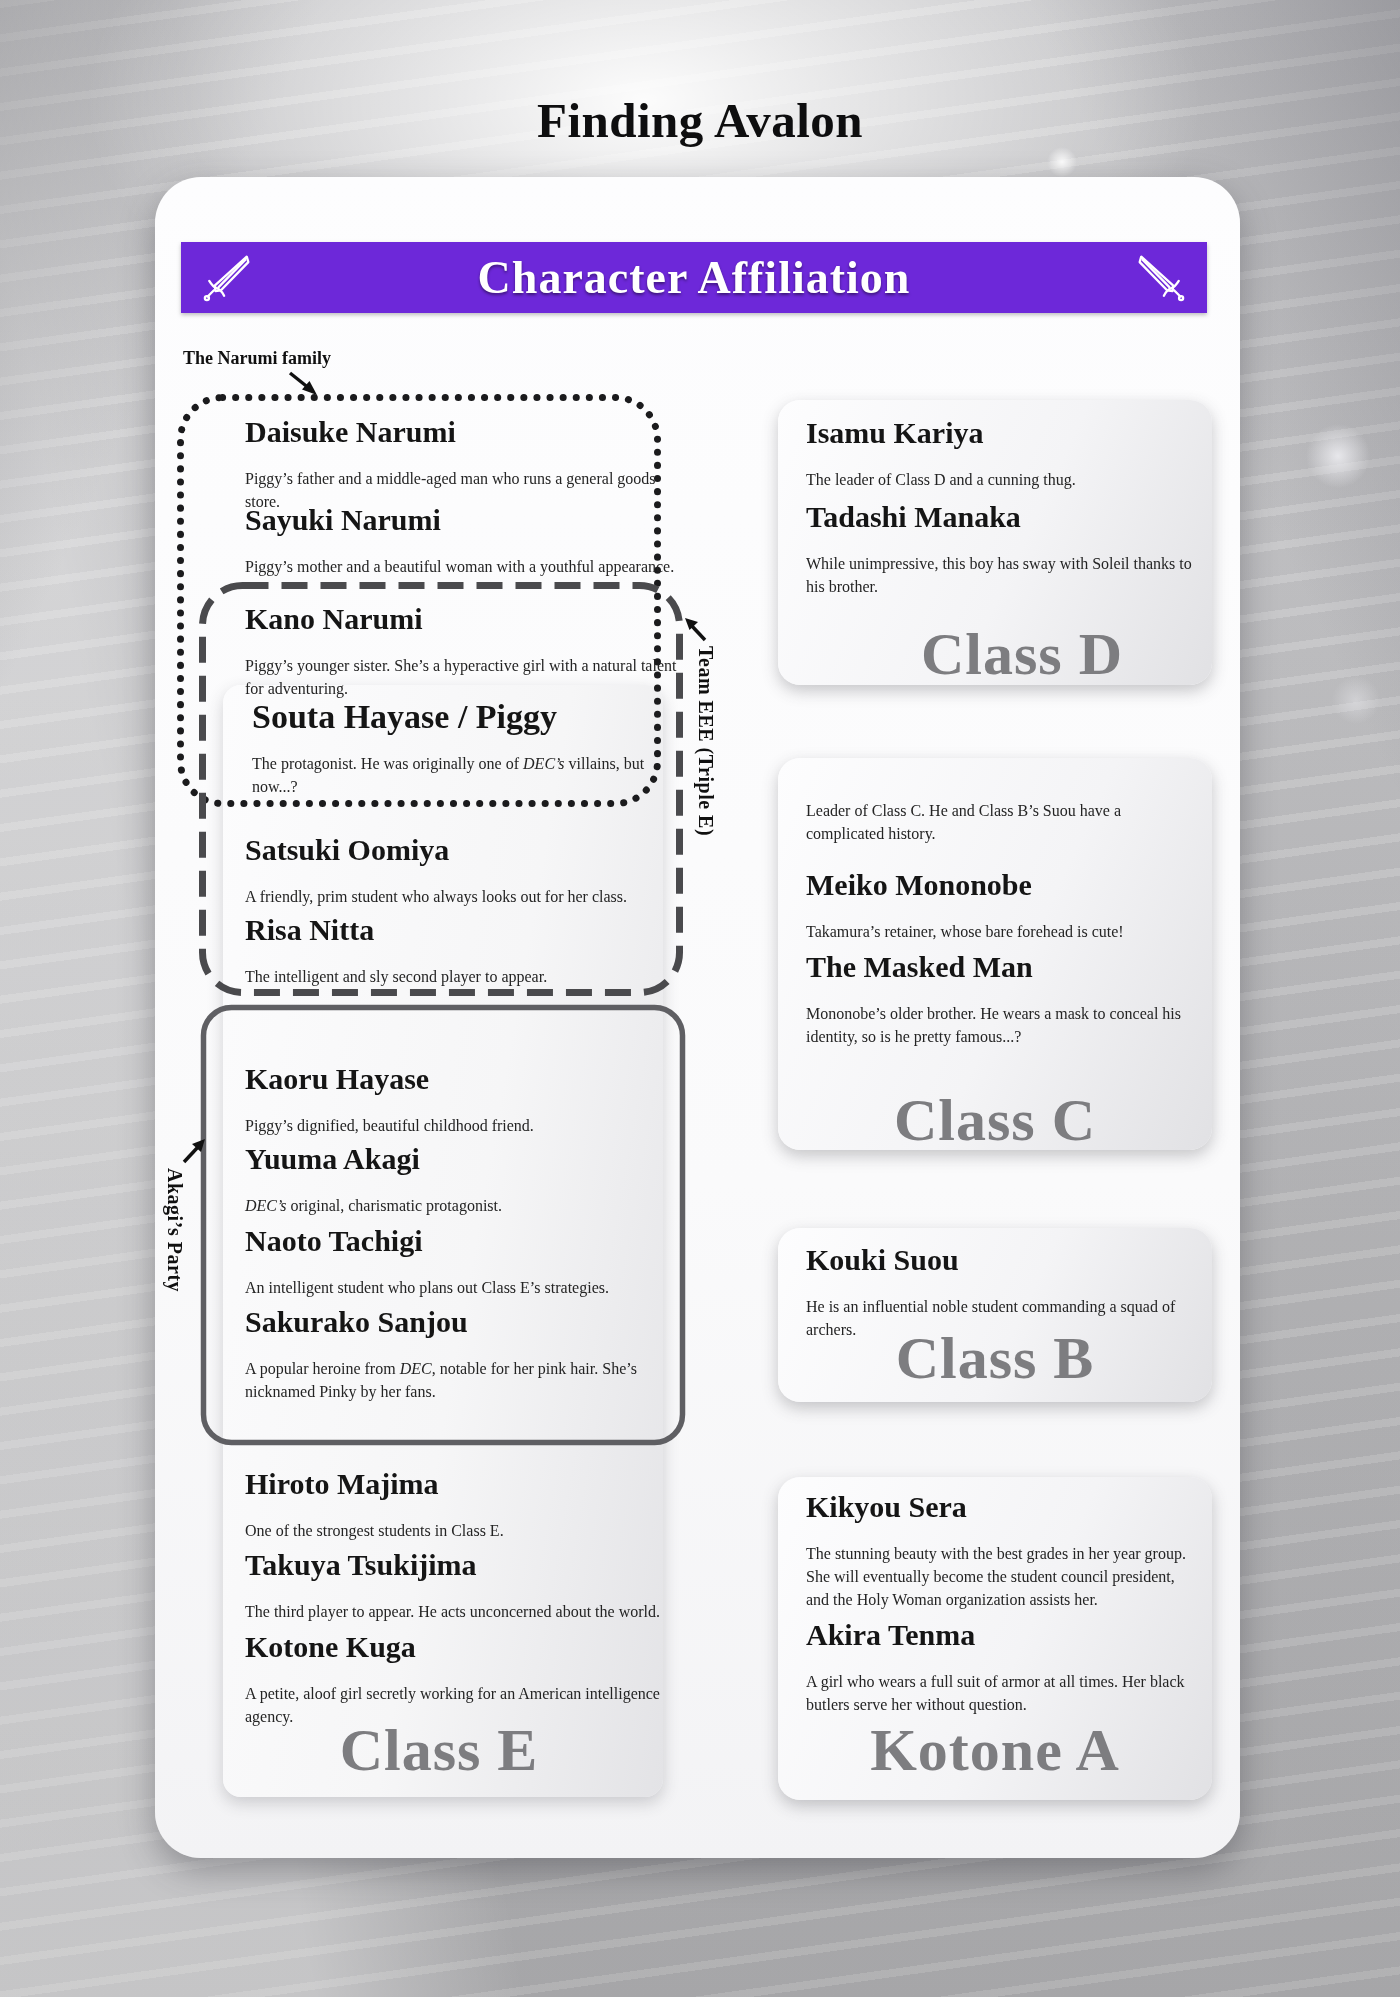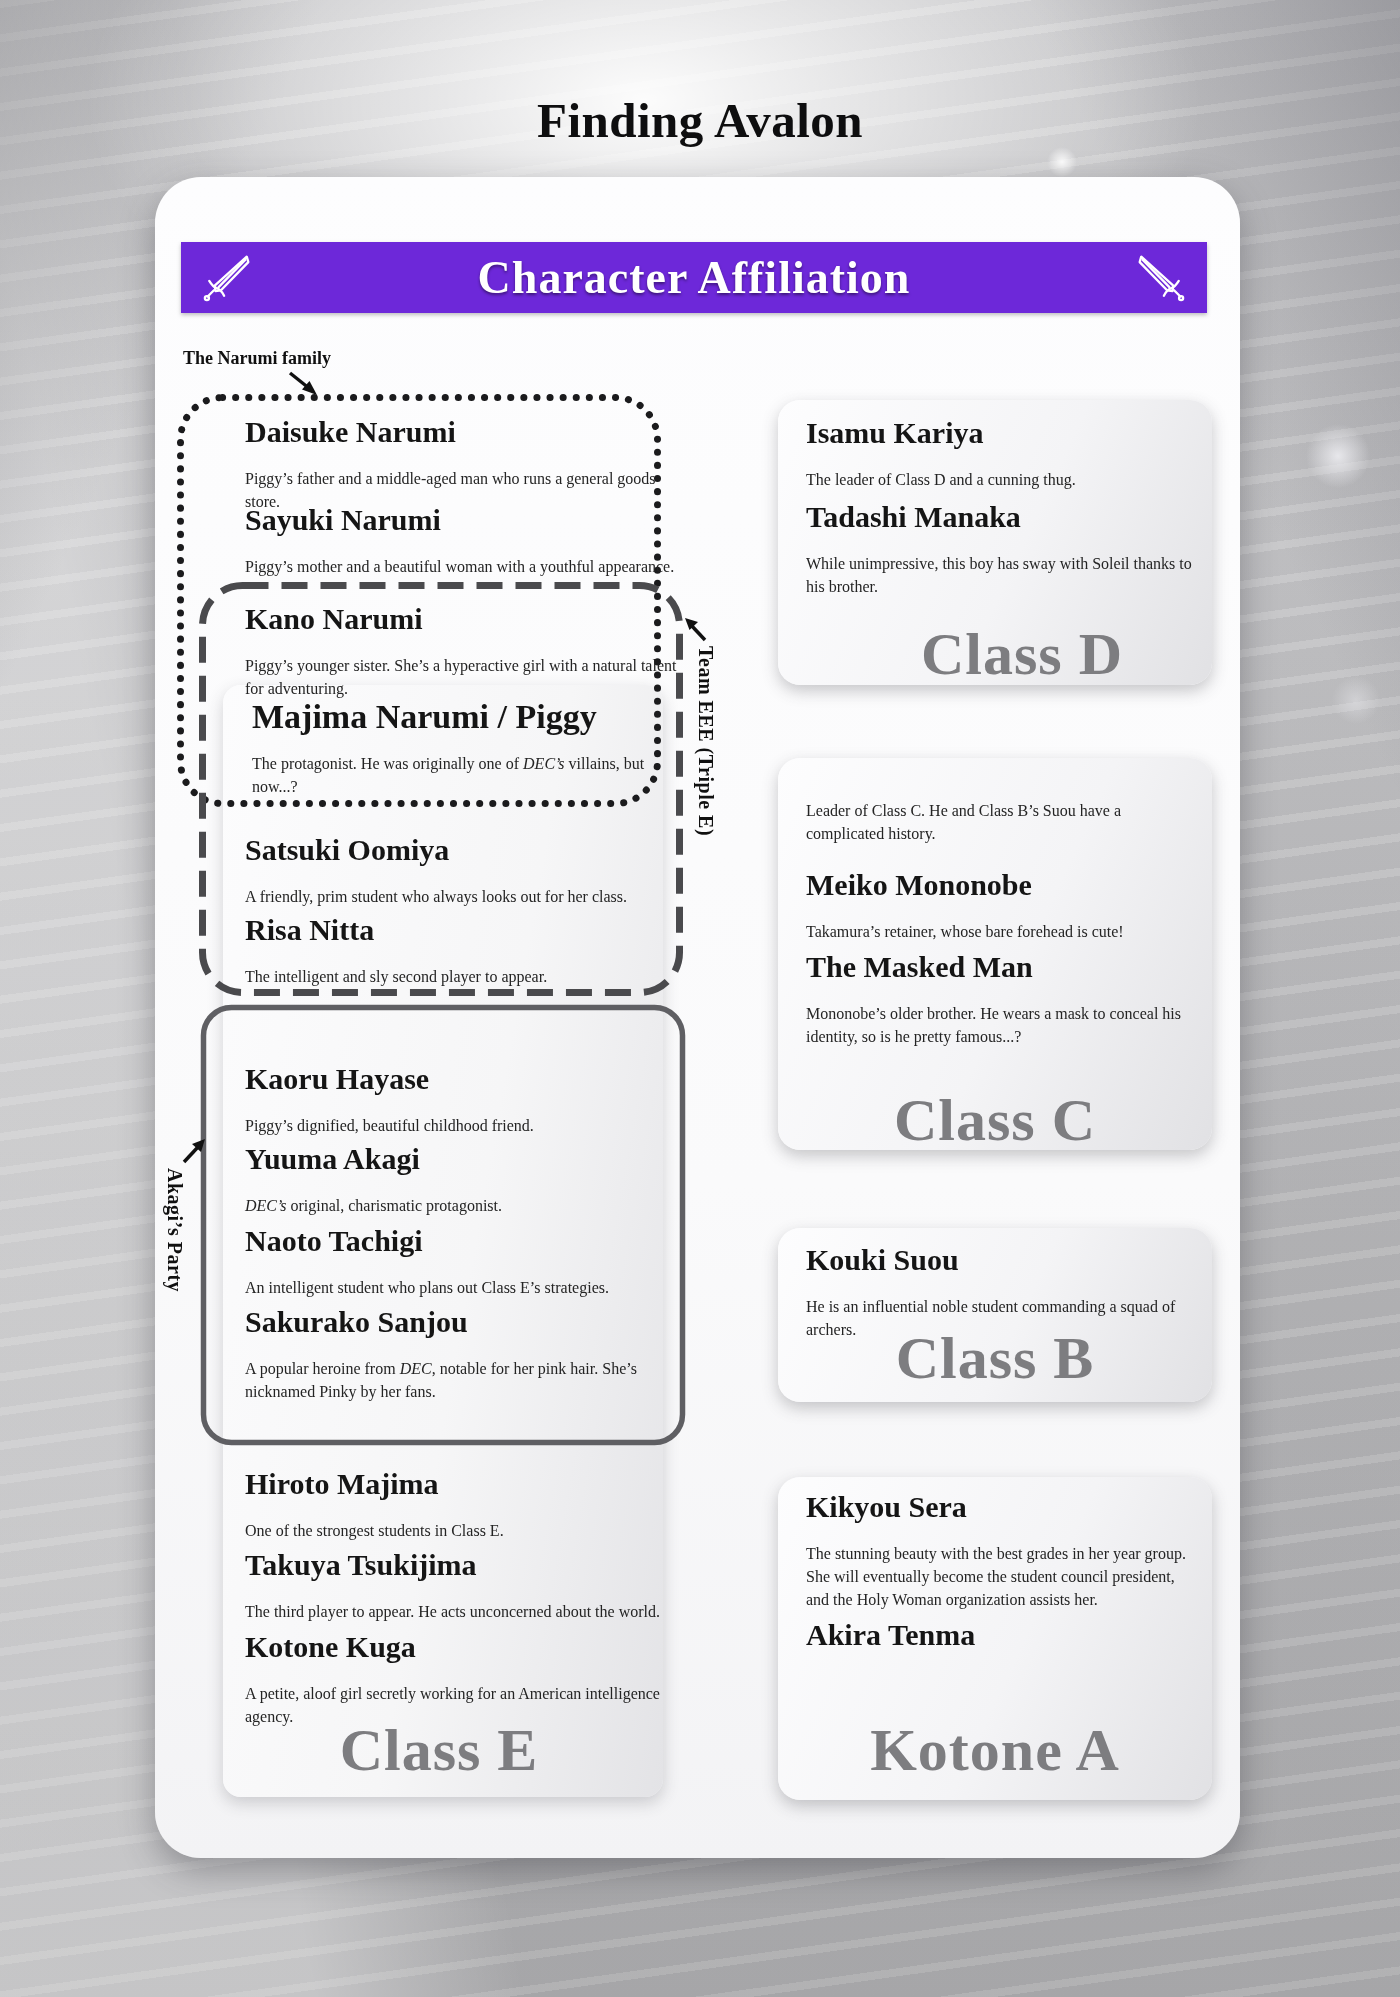--- a/index.html
+++ b/index.html
@@ -140,21 +140,21 @@
 </div>
 <div class="entry" style="left:245px;top:503px;width:442px">
   <div class="cname">Sayuki Narumi</div>
   <div class="cdesc">Piggy’s mother and a beautiful woman with a youthful appearance.</div>
 </div>
 <div class="entry" style="left:245px;top:602px;width:442px">
   <div class="cname">Kano Narumi</div>
   <div class="cdesc">Piggy’s younger sister. She’s a hyperactive girl with a natural talent for adventuring.</div>
 </div>
 <div class="entry" style="left:252px;top:700px;width:430px">
-  <div class="cname big">Majima Narumi / Piggy</div>
+  <div class="cname big">Souta Hayase / Piggy</div>
   <div class="cdesc">The protagonist. He was originally one of <em>DEC’s</em> villains, but now...?</div>
 </div>
 <div class="entry" style="left:245px;top:833px;width:442px">
   <div class="cname">Satsuki Oomiya</div>
   <div class="cdesc">A friendly, prim student who always looks out for her class.</div>
 </div>
 <div class="entry" style="left:245px;top:913px;width:442px">
   <div class="cname">Risa Nitta</div>
   <div class="cdesc">The intelligent and sly second player to appear.</div>
 </div>
@@ -220,14 +220,15 @@
 </div>
 <div class="class-label" style="left:778px;top:1324px;width:434px;">Class B</div>
 
 <div class="card" style="top:1477px;height:323px;"></div>
 <div class="entry" style="left:806px;top:1490px;width:392px">
   <div class="cname">Kikyou Sera</div>
   <div class="cdesc">The stunning beauty with the best grades in her year group. She will eventually become the student council president, and the Holy Woman organization assists her.</div>
 </div>
 <div class="entry" style="left:806px;top:1618px;width:392px">
   <div class="cname">Akira Tenma</div>
+  <div class="cdesc">A girl who wears a full suit of armor at all times. Her black butlers serve her without question.</div>
 </div>
 <div class="class-label" style="left:778px;top:1716px;width:434px;">Kotone A</div>
 
 </body></html>

